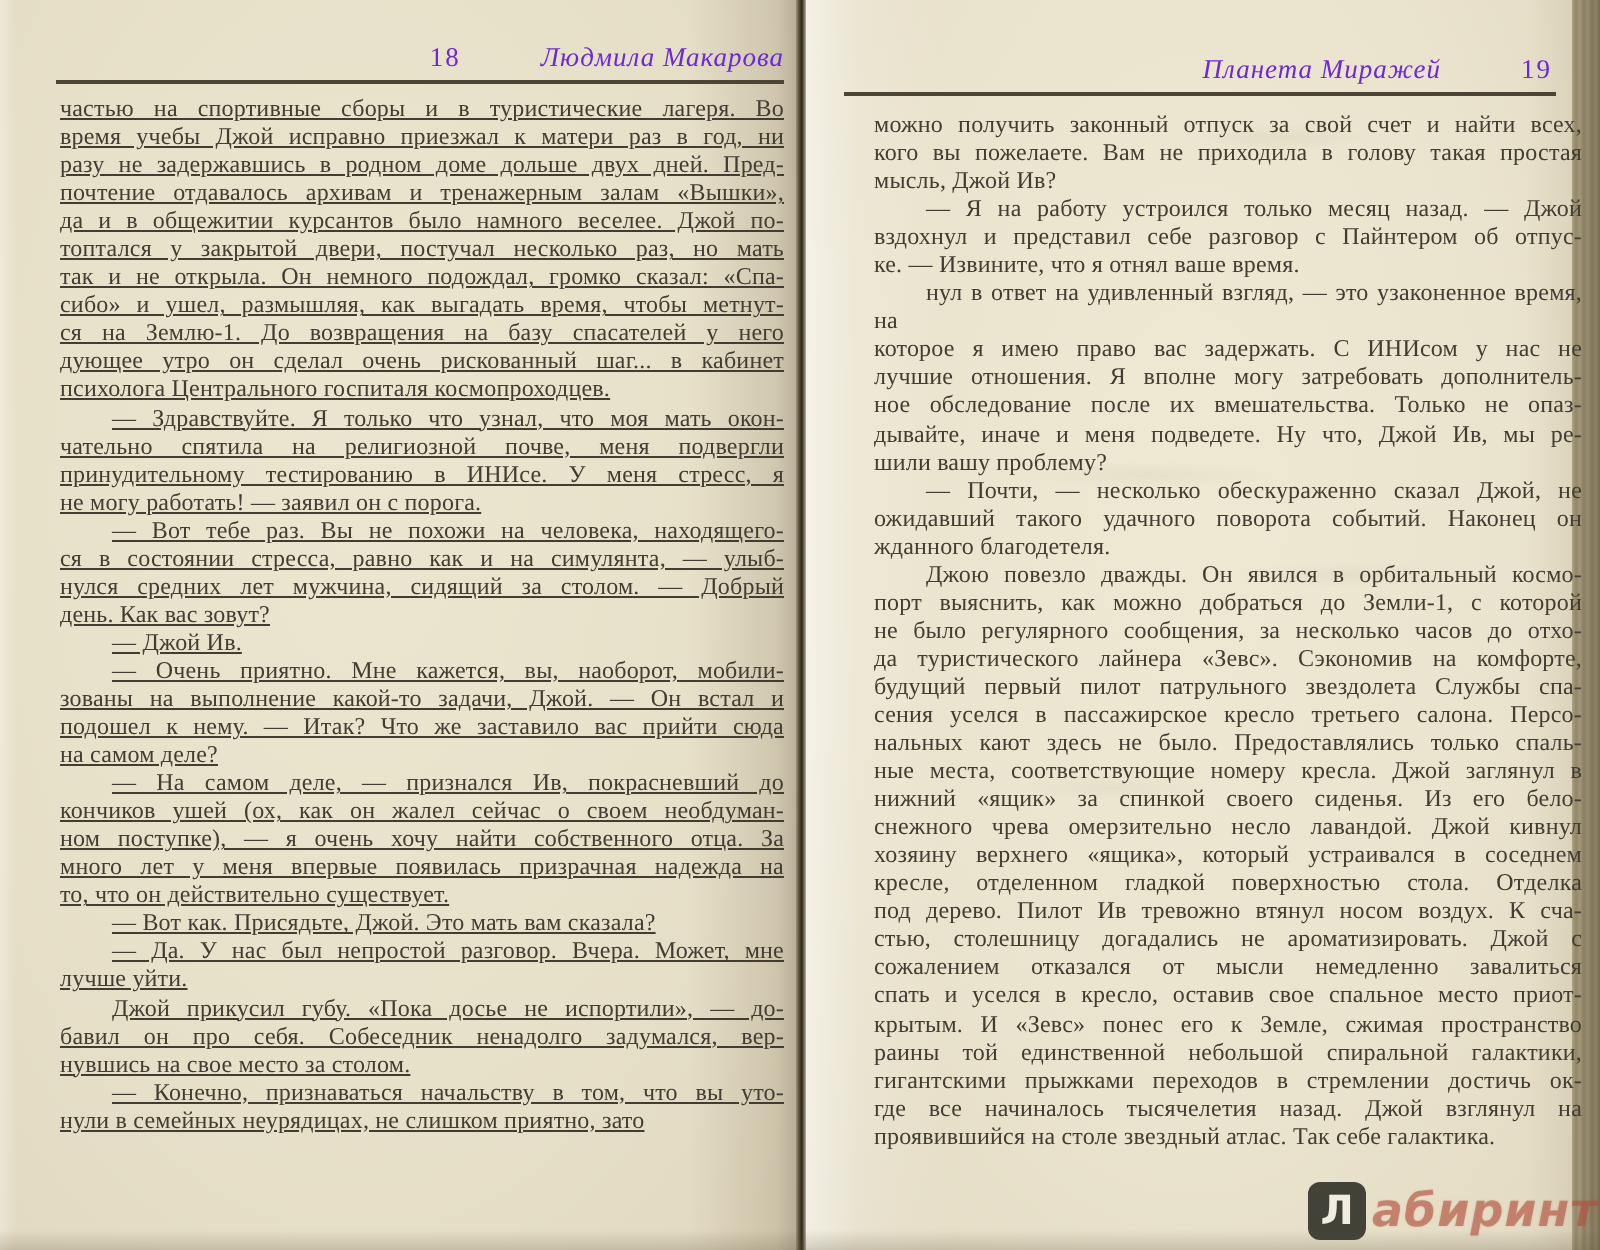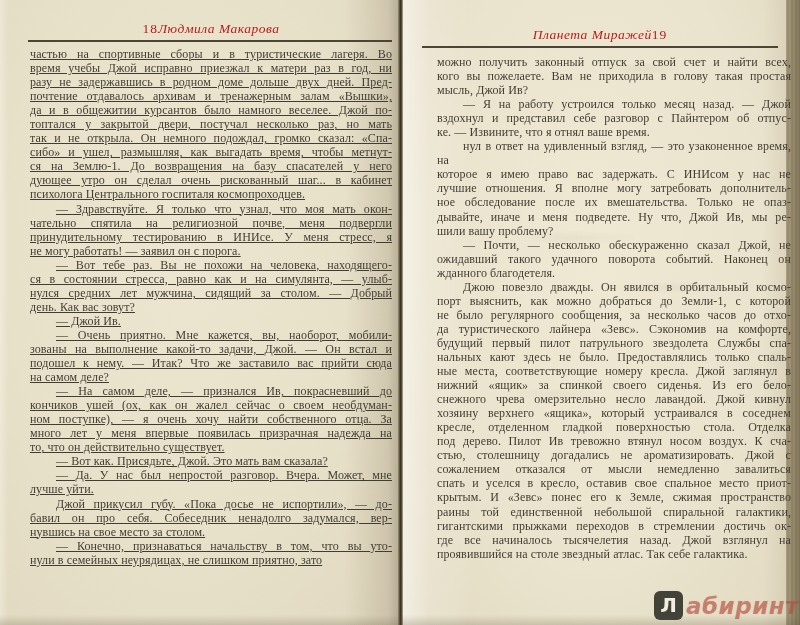--- a/index.html
+++ b/index.html
@@ -49,22 +49,22 @@
       linear-gradient(to right, #d8d1bd, #a99f8a);
     background-blend-mode:multiply;
   }
   .bottom-shadow{
     position:absolute;left:0;bottom:0;width:800px;height:10px;
     background:linear-gradient(to bottom, rgba(0,0,0,0), rgba(90,80,55,0.22));
     pointer-events:none;
   }
   
   .hdr{
-    position:absolute;display:flex;justify-content:center;align-items:baseline;
-    color:#b91c1c;font-size:13.5px;
+    position:absolute;display:flex;justify-content:flex-end;align-items:baseline;
+    color:#6d28d9;font-size:13.5px;gap:40px;
   }
   .hdr .num{font-style:normal;letter-spacing:1px;}
   .hdr .title{font-style:italic;letter-spacing:0.5px;}
   .hdr-left{left:30px;top:21px;width:362px;}
   .hdr-right{left:424px;top:27px;width:352px;}
   .rule{position:absolute;height:2px;background:#4c4536;}
   .rule-left{left:28px;top:40px;width:364px;}
   .rule-right{left:422px;top:46px;width:356px;}
   
   .pagetext{
@@ -197,20 +197,21 @@
         <div class="tline">— Почти, — несколько обескураженно сказал Джой, не</div>
         <div class="tline">ожидавший такого удачного поворота событий. Наконец он</div>
         <div class="tline lastline">жданного благодетеля.</div>
       </div>
       <div class="para indent">
         <div class="tline">Джою повезло дважды. Он явился в орбитальный космо-</div>
         <div class="tline">порт выяснить, как можно добраться до Земли-1, с которой</div>
         <div class="tline">не было регулярного сообщения, за несколько часов до отхо-</div>
         <div class="tline">да туристического лайнера «Зевс». Сэкономив на комфорте,</div>
         <div class="tline">будущий первый пилот патрульного звездолета Службы спа-</div>
+        <div class="tline">сения уселся в пассажирское кресло третьего салона. Персо-</div>
         <div class="tline">нальных кают здесь не было. Предоставлялись только спаль-</div>
         <div class="tline">ные места, соответствующие номеру кресла. Джой заглянул в</div>
         <div class="tline">нижний «ящик» за спинкой своего сиденья. Из его бело-</div>
         <div class="tline">снежного чрева омерзительно несло лавандой. Джой кивнул</div>
         <div class="tline">хозяину верхнего «ящика», который устраивался в соседнем</div>
         <div class="tline">кресле, отделенном гладкой поверхностью стола. Отделка</div>
         <div class="tline">под дерево. Пилот Ив тревожно втянул носом воздух. К сча-</div>
         <div class="tline">стью, столешницу догадались не ароматизировать. Джой с</div>
         <div class="tline">сожалением отказался от мысли немедленно завалиться</div>
         <div class="tline">спать и уселся в кресло, оставив свое спальное место приот-</div>

